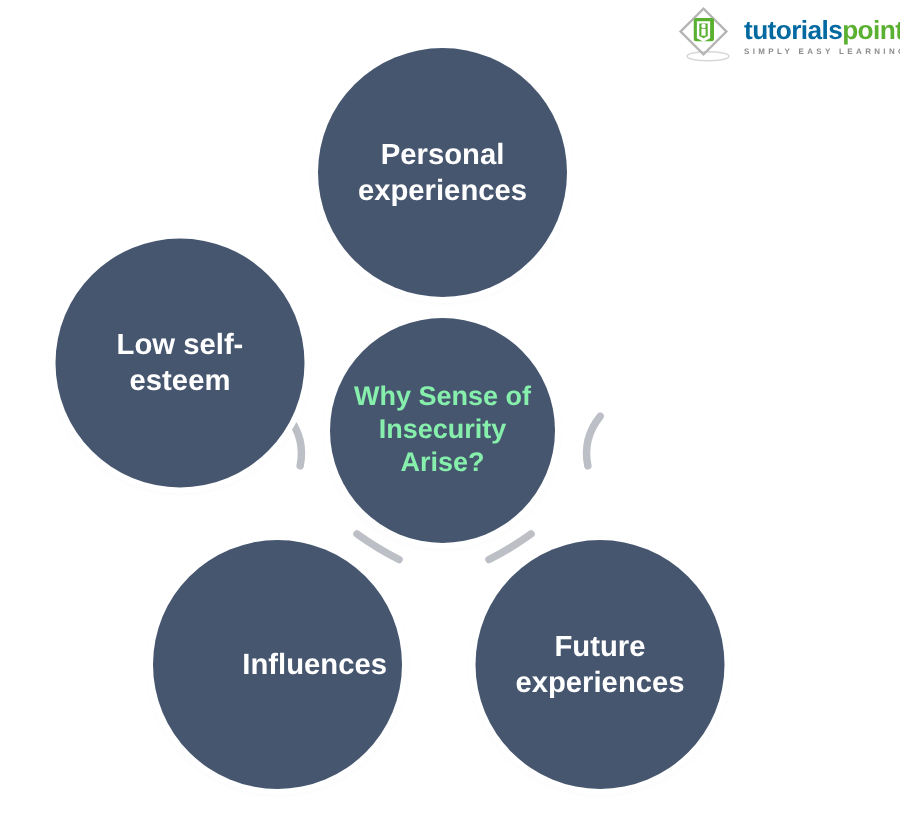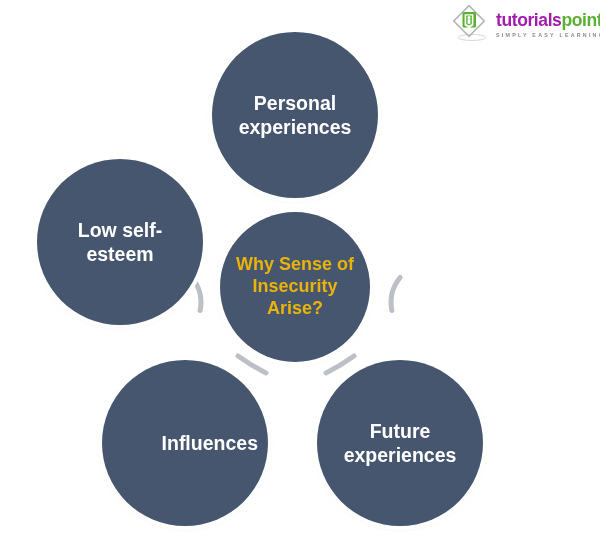--- a/index.html
+++ b/index.html
@@ -42,21 +42,21 @@
     justify-content: center;
     line-height: 1;
     padding-top: 2px;
   }
   .logo-name {
     font-size: 17.5px;
     font-weight: bold;
     letter-spacing: -0.4px;
     white-space: nowrap;
   }
-  .logo-name .w1 { color: #a21caf; }
+  .logo-name .w1 { color: #0369a1; }
   .logo-name .w2 { color: #5ab031; }
   .logo-tag {
     font-size: 5.3px;
     letter-spacing: 2.25px;
     color: #8c8c8c;
     font-weight: bold;
     margin-top: 3px;
     white-space: nowrap;
   }
 
@@ -83,21 +83,21 @@
   .node.outer { width: 166px; height: 166px; }
   .node.outer .label { font-size: 19.5px; }
 
   .node.center {
     width: 150px;
     height: 150px;
     z-index: 5;
   }
   .node.center .label {
     font-size: 18px;
-    color: #eab308;
+    color: #86efac;
     line-height: 1.22;
     padding: 0 8px;
   }
 
   
   .n-top      { left: 212px; top:  32px; }
   .n-right    { left: 382px; top: 159px; }
   .n-botright { left: 317px; top: 360px; }
   .n-botleft  { left: 102px; top: 360px; }
   .n-left     { left:  37px; top: 159px; }

